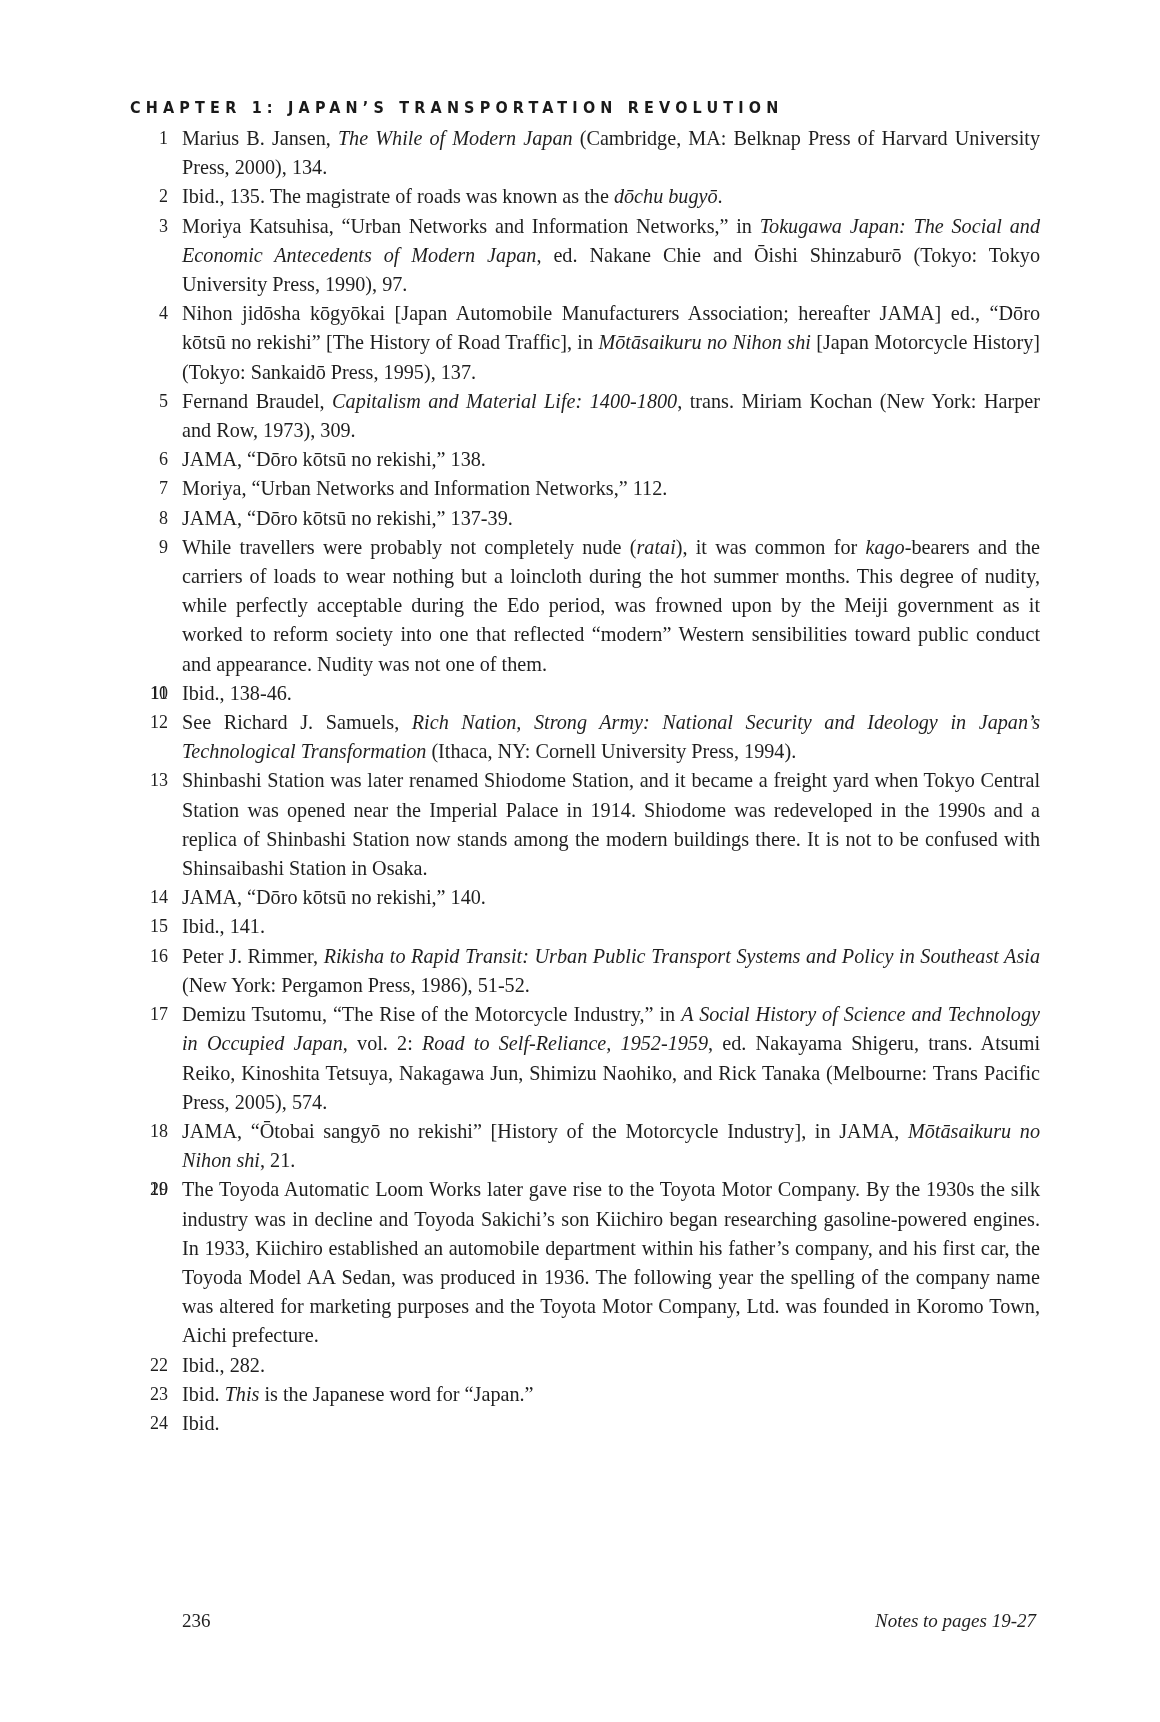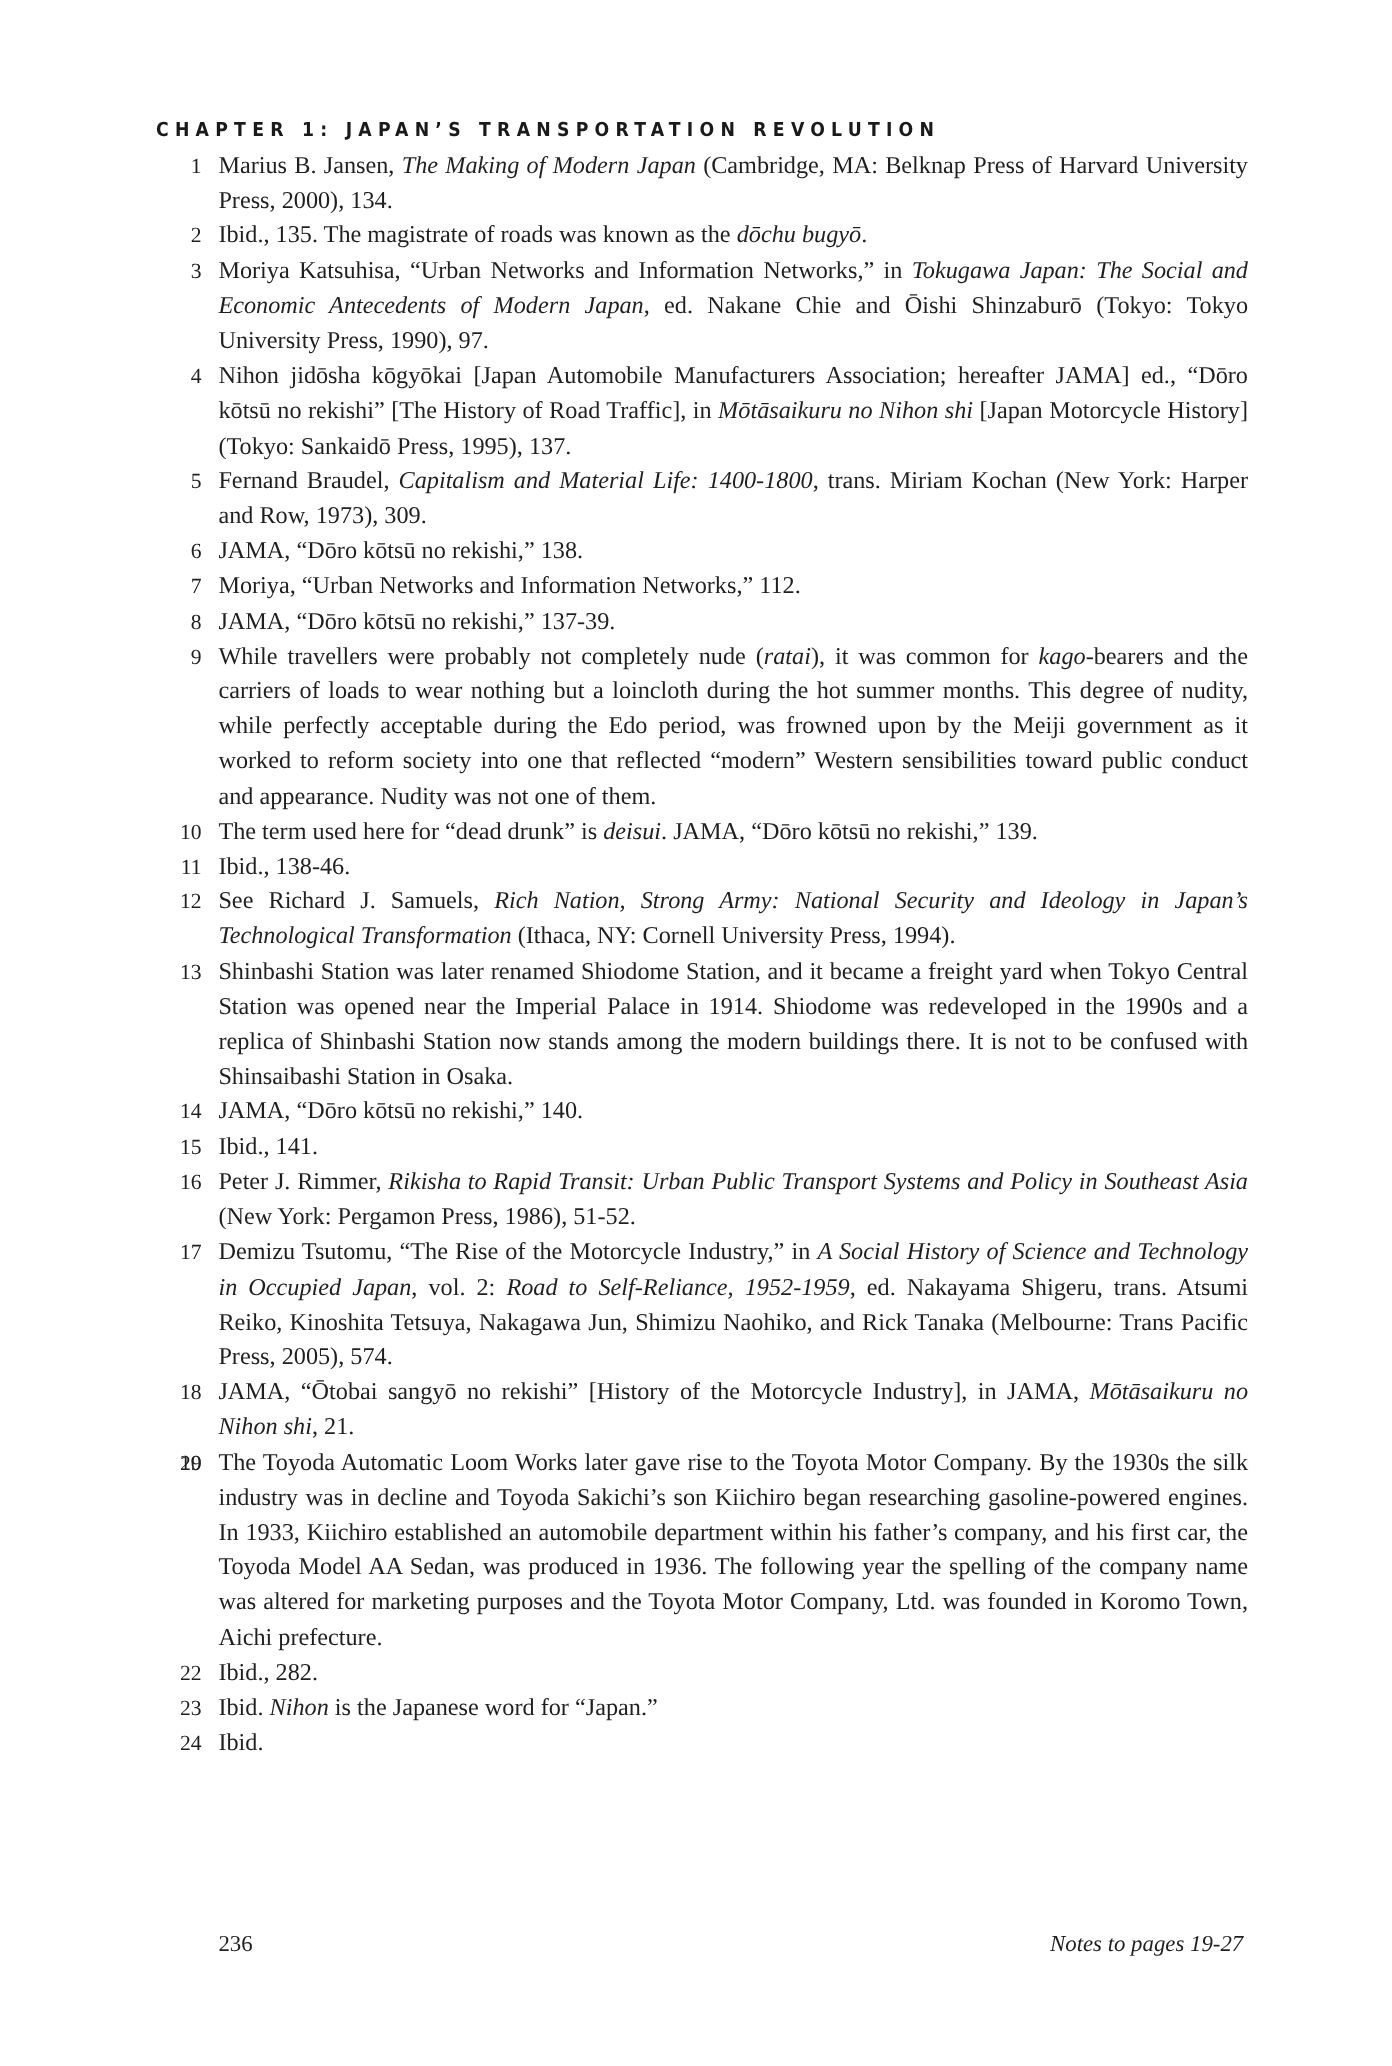--- a/index.html
+++ b/index.html
@@ -30,42 +30,42 @@
   .footer .page-num { position: absolute; left: 0; top: 0; }
   .footer .running-foot { position: absolute; right: 4px; top: 0; font-style: italic; }
 </style>
 </head>
 <body>
 
 <div class="page">
   <div class="chapter-heading">CHAPTER 1: JAPAN’S TRANSPORTATION REVOLUTION</div>
 
   <div class="notes" id="notes">
-      <div class="note"><span class="num">1</span><span class="body"><span>Marius B. Jansen, </span><i>The Making of Modern Japan</i><span> (Cambridge, MA: Belknap Press of Harvard University Press, 2000), 134.</span></span></div>
+      <div class="note"><span class="num">1</span><span class="body"><span>Marius B. Jansen, </span><i>The While of Modern Japan</i><span> (Cambridge, MA: Belknap Press of Harvard University Press, 2000), 134.</span></span></div>
       <div class="note"><span class="num">2</span><span class="body"><span>Ibid., 135. The magistrate of roads was known as the </span><i>dōchu bugyō</i><span>.</span></span></div>
       <div class="note"><span class="num">3</span><span class="body"><span>Moriya Katsuhisa, “Urban Networks and Information Networks,” in </span><i>Tokugawa Japan: The Social and Economic Antecedents of Modern Japan</i><span>, ed. Nakane Chie and Ōishi Shinzaburō (Tokyo: Tokyo University Press, 1990), 97.</span></span></div>
       <div class="note"><span class="num">4</span><span class="body"><span>Nihon jidōsha kōgyōkai [Japan Automobile Manufacturers Association; hereafter JAMA] ed., “Dōro kōtsū no rekishi” [The History of Road Traffic], in </span><i>Mōtāsaikuru no Nihon shi</i><span> [Japan Motorcycle History] (Tokyo: Sankaidō Press, 1995), 137.</span></span></div>
       <div class="note"><span class="num">5</span><span class="body"><span>Fernand Braudel, </span><i>Capitalism and Material Life: 1400-1800</i><span>, trans. Miriam Kochan (New York: Harper and Row, 1973), 309.</span></span></div>
       <div class="note"><span class="num">6</span><span class="body"><span>JAMA, “Dōro kōtsū no rekishi,” 138.</span></span></div>
       <div class="note"><span class="num">7</span><span class="body"><span>Moriya, “Urban Networks and Information Networks,” 112.</span></span></div>
       <div class="note"><span class="num">8</span><span class="body"><span>JAMA, “Dōro kōtsū no rekishi,” 137-39.</span></span></div>
       <div class="note"><span class="num">9</span><span class="body"><span>While travellers were probably not completely nude (</span><i>ratai</i><span>), it was common for </span><i>kago</i><span>-bearers and the carriers of loads to wear nothing but a loincloth during the hot summer months. This degree of nudity, while perfectly acceptable during the Edo period, was frowned upon by the Meiji government as it worked to reform society into one that reflected “modern” Western sensibilities toward public conduct and appearance. Nudity was not one of them.</span></span></div>
-      <div class="note"><span class="num">10</span><span class="body"><span>The term used here for “dead drunk” is </span><i>deisui</i><span>. JAMA, “Dōro kōtsū no rekishi,” 139.</span></span></div>
+      <div class="note"><span class="num">10</span></div>
       <div class="note"><span class="num">11</span><span class="body"><span>Ibid., 138-46.</span></span></div>
       <div class="note"><span class="num">12</span><span class="body"><span>See Richard J. Samuels, </span><i>Rich Nation, Strong Army: National Security and Ideology in Japan’s Technological Transformation</i><span> (Ithaca, NY: Cornell University Press, 1994).</span></span></div>
       <div class="note"><span class="num">13</span><span class="body"><span>Shinbashi Station was later renamed Shiodome Station, and it became a freight yard when Tokyo Central Station was opened near the Imperial Palace in 1914. Shiodome was redeveloped in the 1990s and a replica of Shinbashi Station now stands among the modern buildings there. It is not to be confused with Shinsaibashi Station in Osaka.</span></span></div>
       <div class="note"><span class="num">14</span><span class="body"><span>JAMA, “Dōro kōtsū no rekishi,” 140.</span></span></div>
       <div class="note"><span class="num">15</span><span class="body"><span>Ibid., 141.</span></span></div>
       <div class="note"><span class="num">16</span><span class="body"><span>Peter J. Rimmer, </span><i>Rikisha to Rapid Transit: Urban Public Transport Systems and Policy in Southeast Asia</i><span> (New York: Pergamon Press, 1986), 51-52.</span></span></div>
       <div class="note"><span class="num">17</span><span class="body"><span>Demizu Tsutomu, “The Rise of the Motorcycle Industry,” in </span><i>A Social History of Science and Technology in Occupied Japan</i><span>, vol. 2: </span><i>Road to Self-Reliance, 1952-1959</i><span>, ed. Nakayama Shigeru, trans. Atsumi Reiko, Kinoshita Tetsuya, Nakagawa Jun, Shimizu Naohiko, and Rick Tanaka (Melbourne: Trans Pacific Press, 2005), 574.</span></span></div>
       <div class="note"><span class="num">18</span><span class="body"><span>JAMA, “Ōtobai sangyō no rekishi” [History of the Motorcycle Industry], in JAMA, </span><i>Mōtāsaikuru no Nihon shi</i><span>, 21.</span></span></div>
       <div class="note"><span class="num">19</span></div>
       <div class="note"><span class="num">20</span><span class="body"><span>The Toyoda Automatic Loom Works later gave rise to the Toyota Motor Company. By the 1930s the silk industry was in decline and Toyoda Sakichi’s son Kiichiro began researching gasoline-powered engines. In 1933, Kiichiro established an automobile department within his father’s company, and his first car, the Toyoda Model AA Sedan, was produced in 1936. The following year the spelling of the company name was altered for marketing purposes and the Toyota Motor Company, Ltd. was founded in Koromo Town, Aichi prefecture.</span></span></div>
       <div class="note"><span class="num">22</span><span class="body"><span>Ibid., 282.</span></span></div>
-      <div class="note"><span class="num">23</span><span class="body"><span>Ibid. </span><i>Nihon</i><span> is the Japanese word for “Japan.”</span></span></div>
+      <div class="note"><span class="num">23</span><span class="body"><span>Ibid. </span><i>This</i><span> is the Japanese word for “Japan.”</span></span></div>
       <div class="note"><span class="num">24</span><span class="body"><span>Ibid.</span></span></div>
     </div>
 
   <div class="footer">
     <span class="page-num">236</span>
     <span class="running-foot">Notes to pages 19-27</span>
   </div>
 </div>
 
 </body></html>

